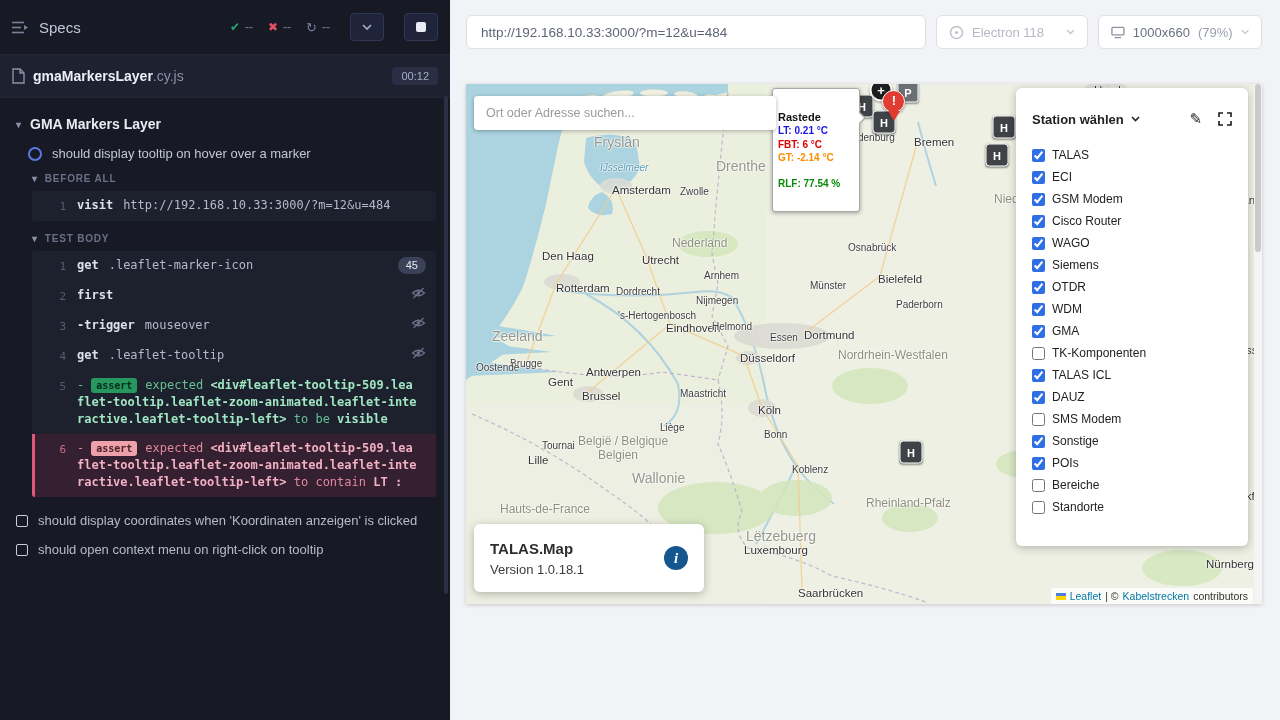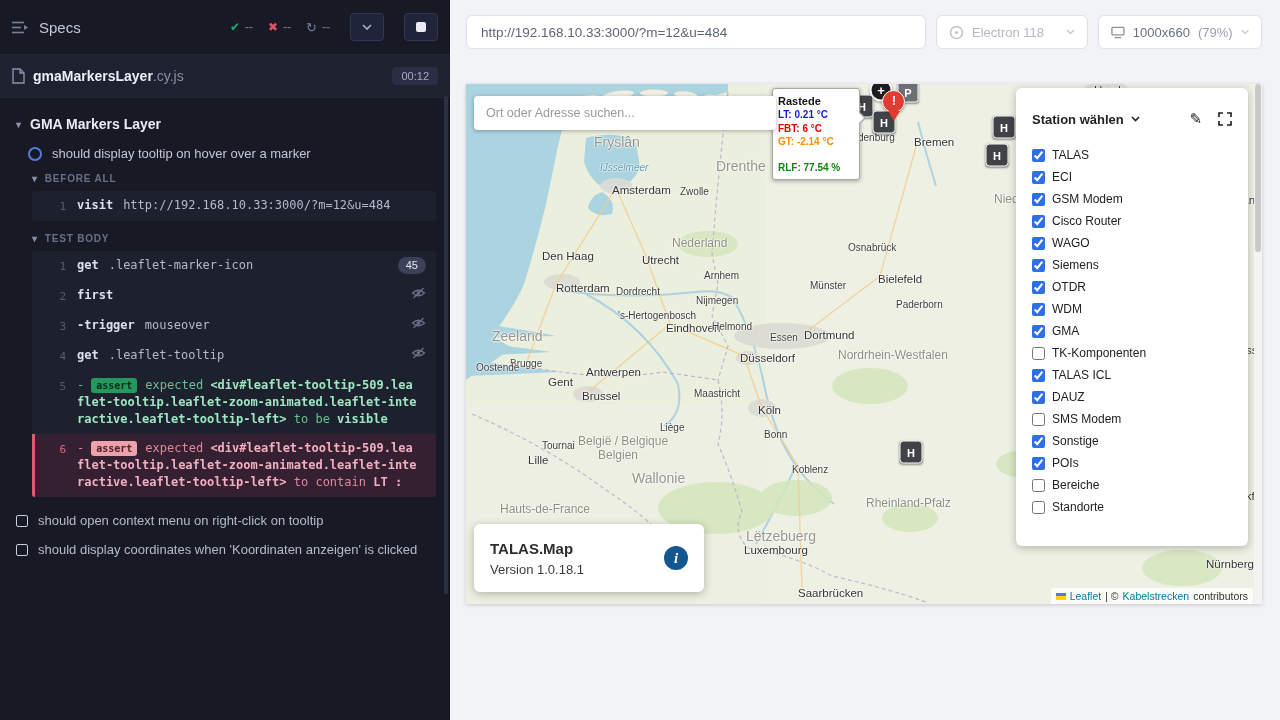--- a/index.html
+++ b/index.html
@@ -85,21 +85,21 @@
   .m-station .mglyph{color:#fff;font-weight:bold;font-size:11px;}
   .m-cluster{width:19px;height:19px;background:#1d1d1f;border:2px solid #fff;border-radius:50%;box-shadow:0 1px 2px rgba(0,0,0,.4);display:flex;align-items:center;justify-content:center;}
   .m-cluster .mglyph{color:#fff;font-weight:bold;font-size:13px;line-height:13px;}
   .m-pmarker{width:19px;height:19px;background:#6b7075;border:1.5px solid #fff;border-radius:3px;box-shadow:0 1px 2px rgba(0,0,0,.4);display:flex;align-items:center;justify-content:center;}
   .m-pmarker .mglyph{color:#fff;font-weight:bold;font-size:11px;}
   .m-alert{width:24px;height:34px;transform:translate(-50%,-100%);z-index:3;}
   .m-alert::before{content:"";position:absolute;left:0;top:0;width:21px;height:21px;background:#e03c31;border:1.5px solid #fff;border-radius:50%;box-shadow:0 1px 3px rgba(0,0,0,.4);}
   .m-alert::after{content:"";position:absolute;left:6px;top:21px;border:6px solid transparent;border-top:10px solid #e03c31;}
   .m-alert .mglyph{position:absolute;left:0;top:3px;width:24px;text-align:center;color:#fff;font-weight:bold;font-size:13px;z-index:1;}
 
-  .map-tooltip{position:absolute;left:306px;top:4px;width:76px;background:#fff;border:1px solid #a8a8a8;border-radius:3px;box-shadow:0 1px 4px rgba(0,0,0,.35);padding:5px 5px;z-index:3;}
+  .map-tooltip{position:absolute;left:306px;top:4px;width:76px;background:#fff;border:1px solid #a8a8a8;border-radius:3px;box-shadow:0 1px 4px rgba(0,0,0,.35);padding:21px 5px;z-index:3;}
   .map-tooltip::before{content:"";position:absolute;right:-7px;top:22px;border:7px solid transparent;border-right:0;border-left:7px solid #a8a8a8;}
   .map-tooltip::after{content:"";position:absolute;right:-5px;top:23px;border:6px solid transparent;border-right:0;border-left:6px solid #fff;}
   .tt-title{font-weight:bold;font-size:11px;color:#111;line-height:14px;}
   .tt-row{font-weight:bold;font-size:10px;line-height:13.5px;white-space:nowrap;}
 
   .map-search{position:absolute;left:8px;top:12px;width:302px;height:34px;background:#fff;border-radius:4px;box-shadow:0 1px 4px rgba(0,0,0,.3);display:flex;align-items:center;padding:0 10px;box-sizing:border-box;z-index:4;}
   .map-search input{border:none;outline:none;width:100%;font-size:12.5px;color:#444;font-family:"Liberation Sans",sans-serif;background:transparent;}
   .map-search input::placeholder{color:#9a9a9a;}
 
   .station-panel{position:absolute;left:550px;top:4px;width:232px;height:458px;background:#fff;border-radius:6px;box-shadow:0 2px 8px rgba(0,0,0,.25);padding:14px 16px;box-sizing:border-box;z-index:5;}
@@ -252,25 +252,25 @@
     <span class="cmd-n">6</span>
     <span class="cmd-body"><span class="cmd-dash">-</span><span class="pill">assert</span><span class="mp">expected </span><span class="mp b">&lt;div#leaflet-tooltip-509.leaflet-tooltip.leaflet-zoom-animated.leaflet-interactive.leaflet-tooltip-left&gt;</span><span class="mp"> to contain </span><span class="mp b">LT :</span></span>
     <span class="cmd-right"></span>
   </div>
             </div>
   </div>
         </div>
       <div id="pending" class="pending-wrap">
           <div class="pending-row">
     <span class="pend-sq"></span>
-    <span class="pending-label">should open context menu on right-click on tooltip</span>
+    <span class="pending-label">should display coordinates when 'Koordinaten anzeigen' is clicked</span>
   </div>
           <div class="pending-row">
     <span class="pend-sq"></span>
-    <span class="pending-label">should display coordinates when 'Koordinaten anzeigen' is clicked</span>
+    <span class="pending-label">should open context menu on right-click on tooltip</span>
   </div>
         </div>
     </div>
     <div class="sb-thumb"></div>
   </aside>
 
   <main class="main">
     <div class="topbar">
       <div class="url-bar">http://192.168.10.33:3000/?m=12&amp;u=484</div>
       <div class="sel sel-browser">
@@ -385,21 +385,21 @@
           <span class="maplabel k-city-sm" style="left: 246px; top: 237px;">Helmond</span>
           <span class="maplabel k-region-sm" style="left: 26px; top: 244px;">Zeeland</span>
           <span class="maplabel k-city" style="left: 338px; top: 245px;">Dortmund</span>
           <span class="maplabel k-city-sm" style="left: 304px; top: 248px;">Essen</span>
           <span class="maplabel k-region" style="left: 372px; top: 264px;">Nordrhein-Westfalen</span>
           <span class="maplabel k-city" style="left: 274px; top: 268px;">Düsseldorf</span>
           <span class="maplabel k-city-sm" style="left: 44px; top: 274px;">Brugge</span>
           <span class="maplabel k-city-sm" style="left: 10px; top: 278px;">Oostende</span>
           <span class="maplabel k-city" style="left: 120px; top: 282px;">Antwerpen</span>
           <span class="maplabel k-city" style="left: 82px; top: 292px;">Gent</span>
-          <span class="maplabel k-city-sm" style="left: 228px; top: 304px;">Maastricht</span>
+          <span class="maplabel k-city-sm" style="left: 214px; top: 304px;">Maastricht</span>
           <span class="maplabel k-city" style="left: 116px; top: 306px;">Brussel</span>
           <span class="maplabel k-city" style="left: 292px; top: 320px;">Köln</span>
           <span class="maplabel k-city-sm" style="left: 194px; top: 338px;">Liège</span>
           <span class="maplabel k-city-sm" style="left: 298px; top: 345px;">Bonn</span>
           <span class="maplabel k-region" style="left: 112px; top: 350px;">België / Belgique</span>
           <span class="maplabel k-region" style="left: 132px; top: 364px;">Belgien</span>
           <span class="maplabel k-city-sm" style="left: 76px; top: 356px;">Tournai</span>
           <span class="maplabel k-city" style="left: 62px; top: 370px;">Lille</span>
           <span class="maplabel k-city-sm" style="left: 326px; top: 380px;">Koblenz</span>
           <span class="maplabel k-region-sm" style="left: 166px; top: 386px;">Wallonie</span>

